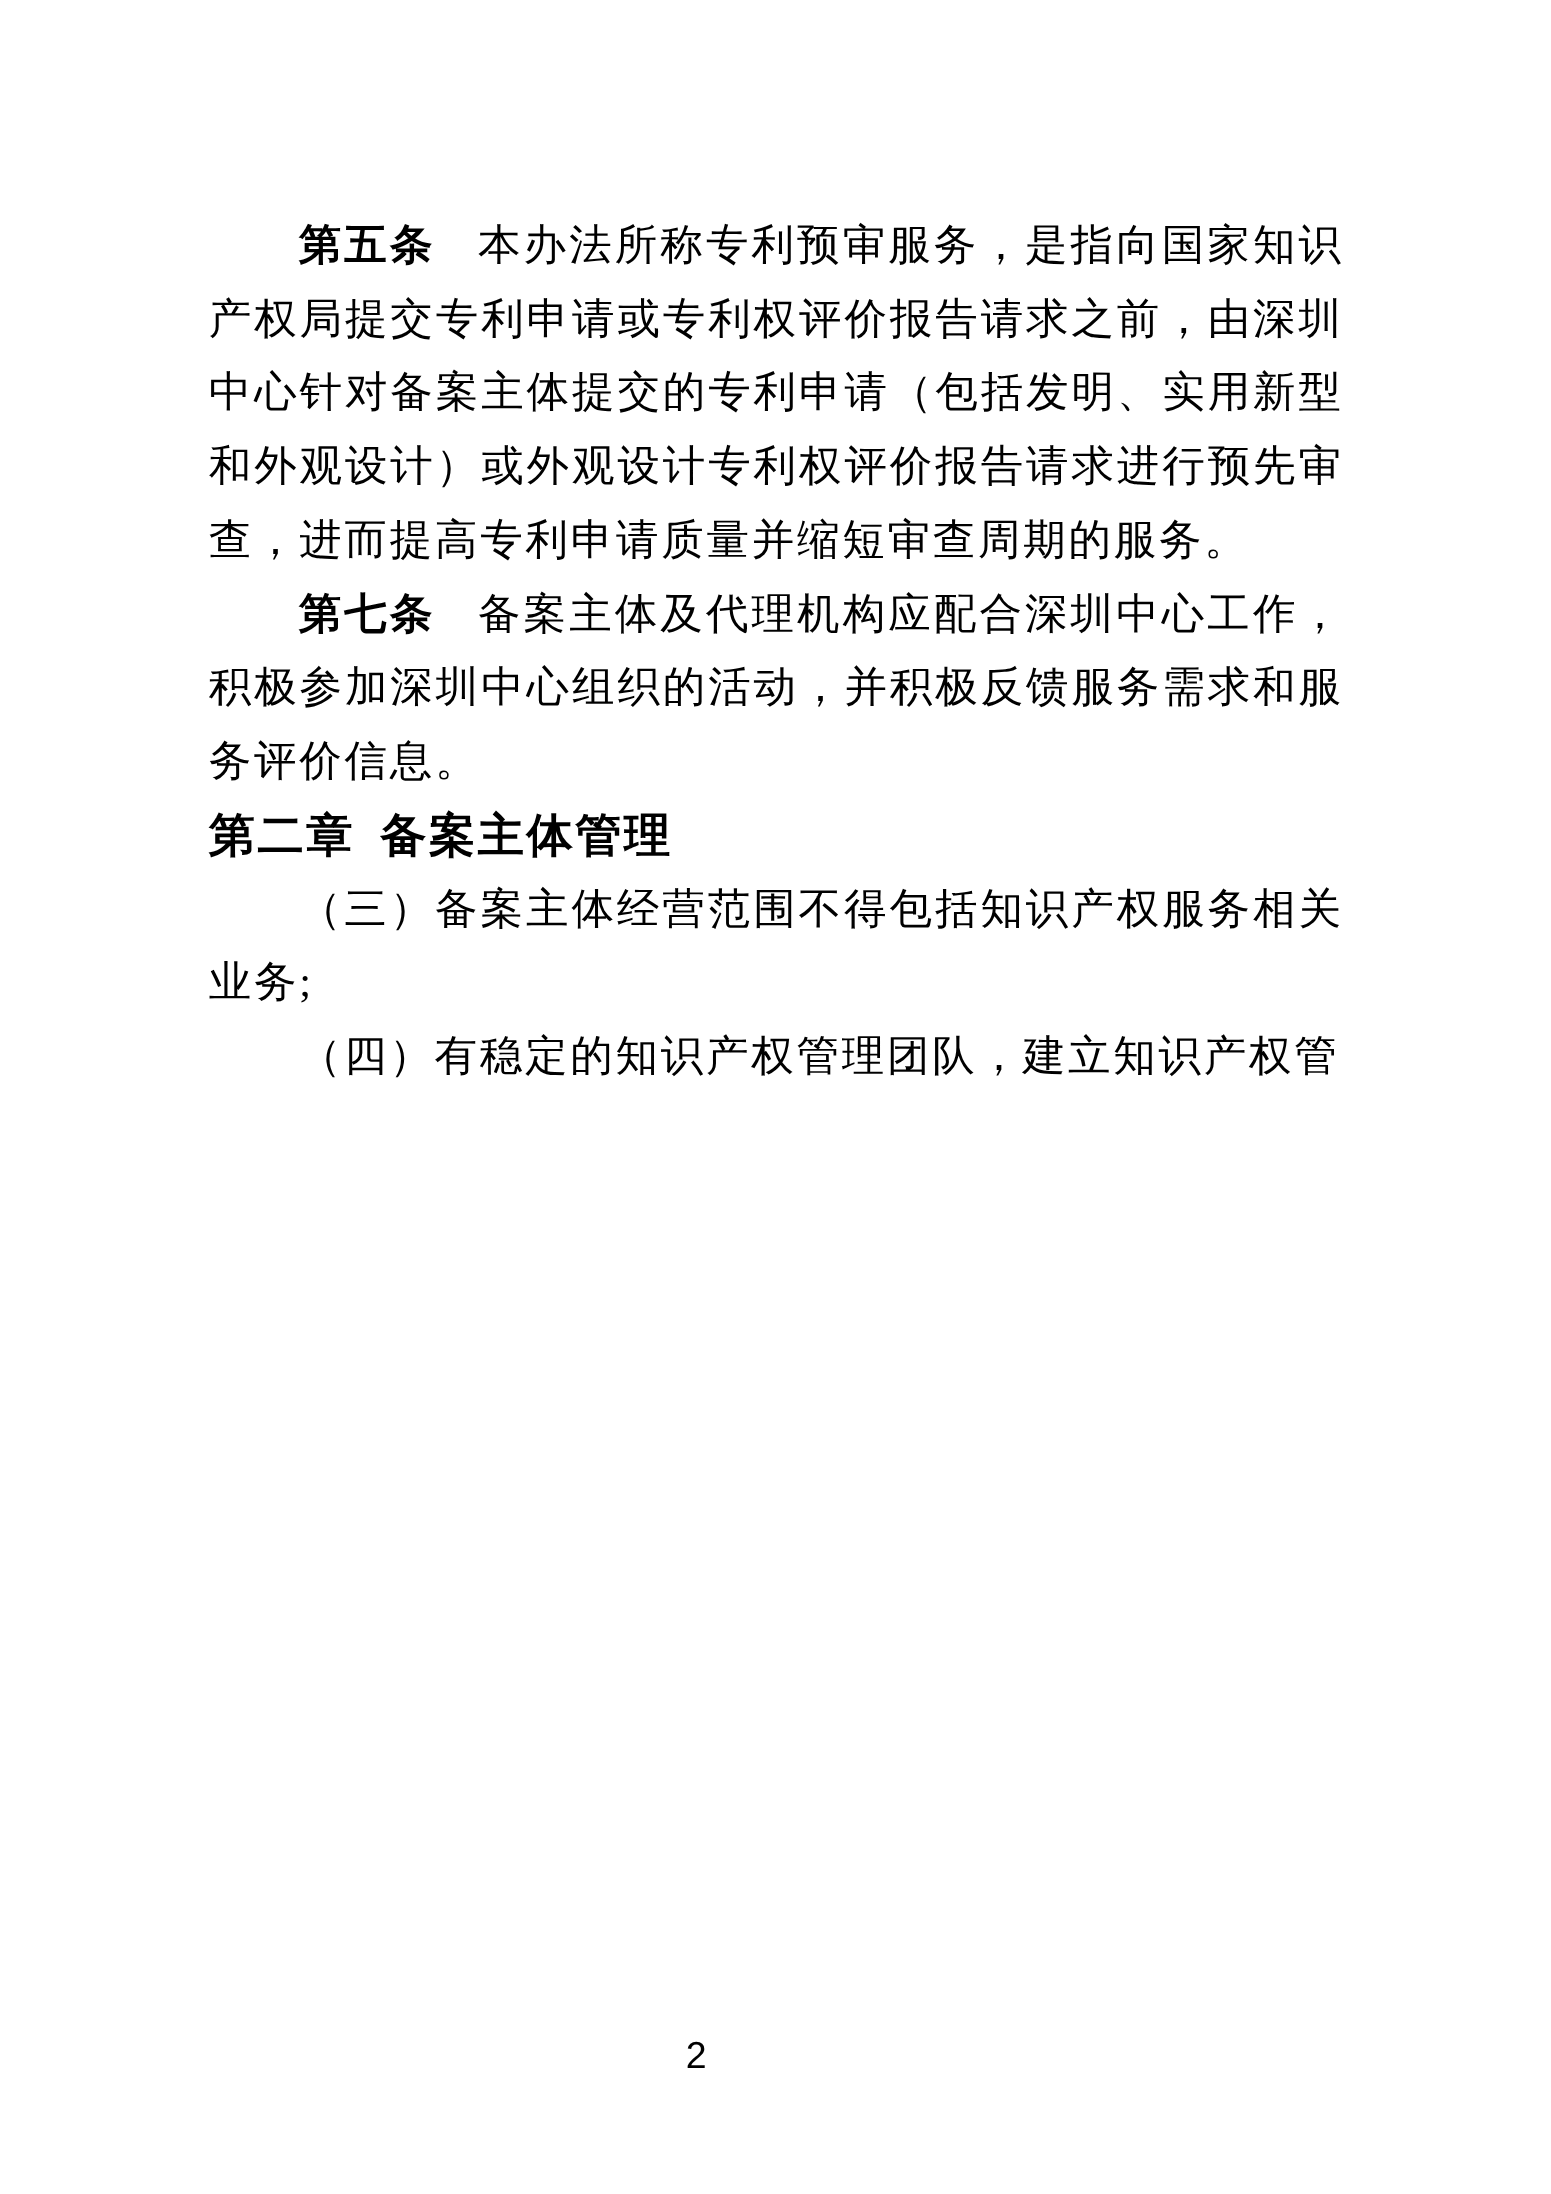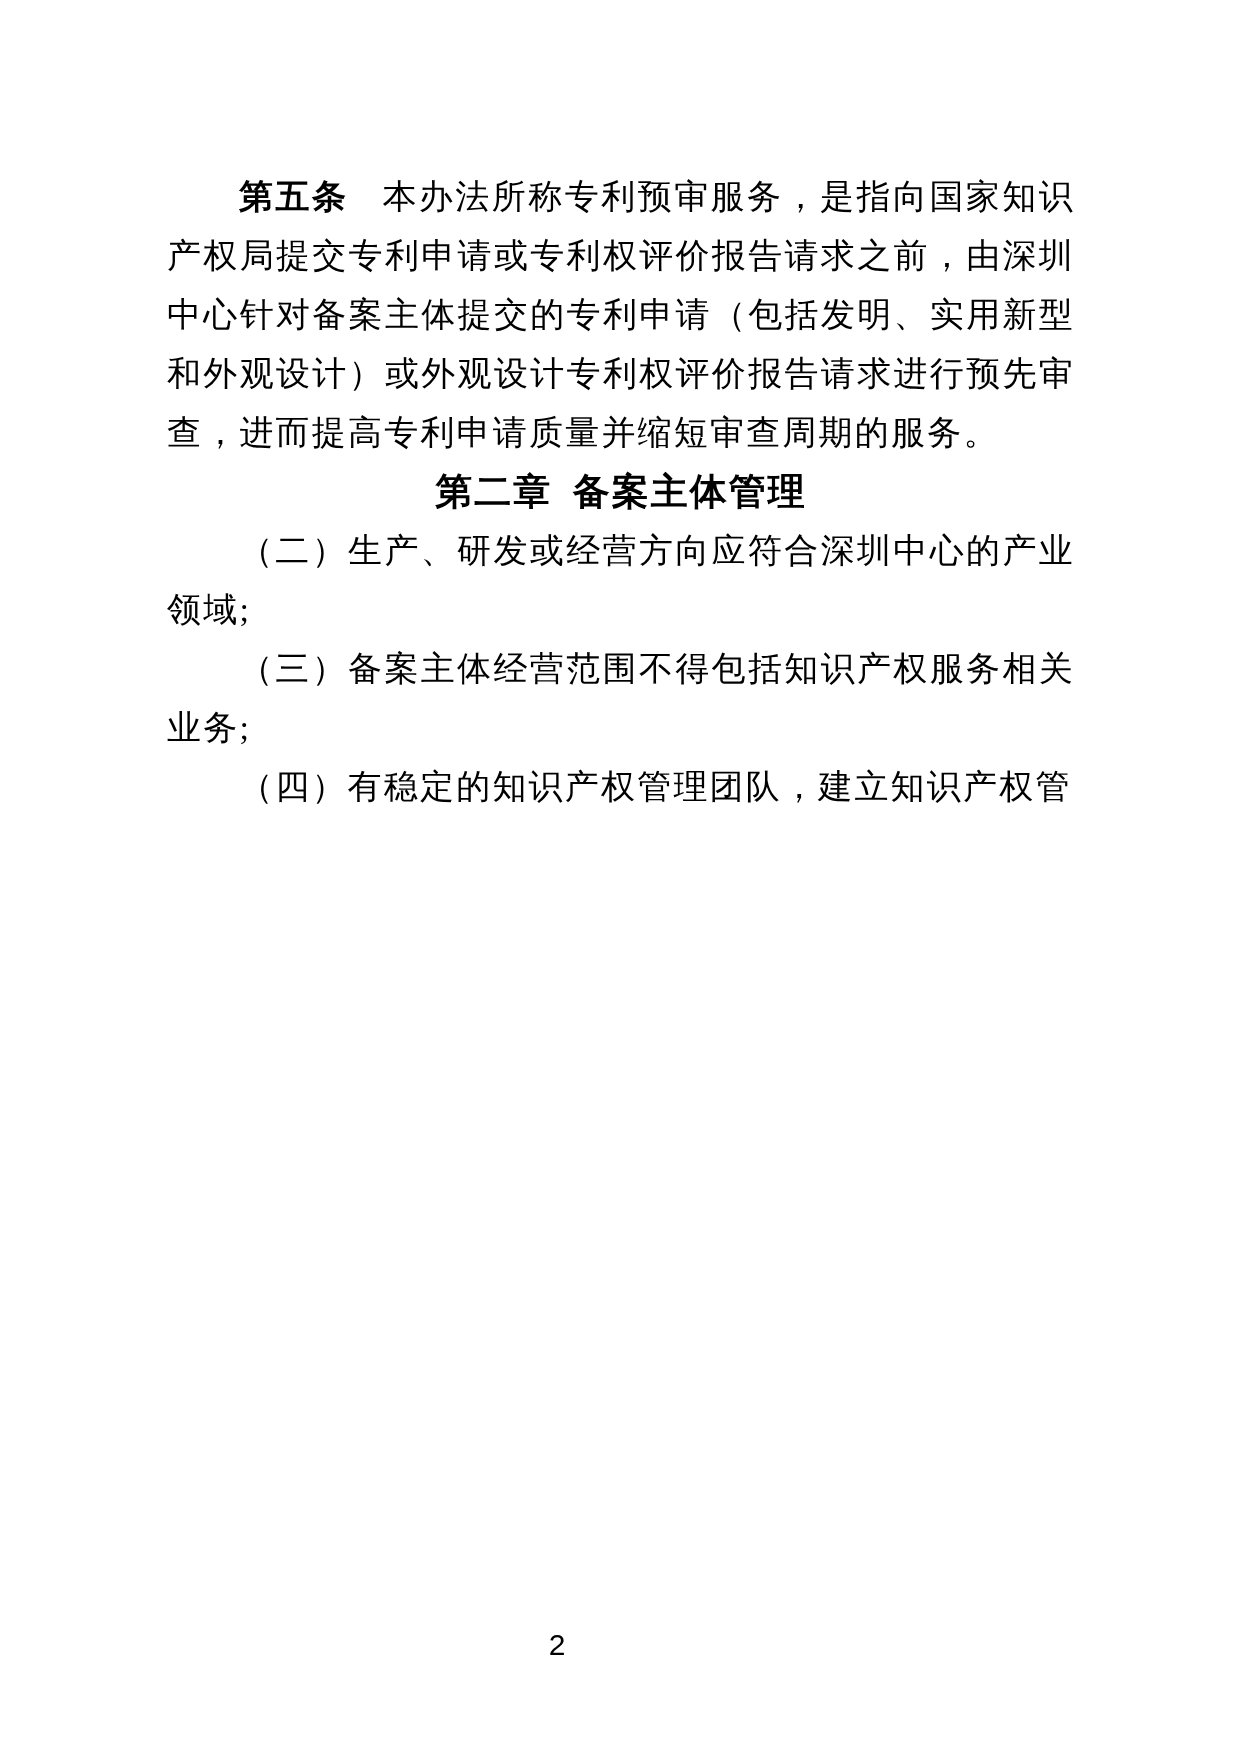--- a/index.html
+++ b/index.html
@@ -36,21 +36,21 @@
   .para .label {
     font-weight: bold;
     margin-right: 34px;
   }
   .chapter-heading {
     margin: 0;
     font-size: 37px;
     line-height: 59px;
     font-weight: bold;
     font-family: "Liberation Sans", "DejaVu Sans", sans-serif;
-    text-align: center;
+    text-align: left;
     text-indent: 0;
     letter-spacing: 2px;
     word-spacing: 8px;
   }
   .page-number {
     position: absolute;
     top: 1597px;
     left: 0;
     width: 100%;
     text-align: center;
@@ -59,19 +59,19 @@
     font-family: "Liberation Sans", "DejaVu Sans", sans-serif;
     color: #000000;
   }
 </style>
 </head>
 <body>
 
 <div class="page">
   <div class="content" id="doc-body">
       <p class="para"><span class="label">第五条</span><span>本办法所称专利预审服务，是指向国家知识产权局提交专利申请或专利权评价报告请求之前，由深圳中心针对备案主体提交的专利申请（包括发明、实用新型和外观设计）或外观设计专利权评价报告请求进行预先审查，进而提高专利申请质量并缩短审查周期的服务。</span></p>
+      <p class="para"><span class="label">第七条</span><span>备案主体及代理机构应配合深圳中心工作，积极参加深圳中心组织的活动，并积极反馈服务需求和服务评价信息。</span></p>
       <p class="para chapter-heading">第二章 备案主体管理</p>
-      <p class="para"><span>（二）生产、研发或经营方向应符合深圳中心的产业领域;</span></p>
       <p class="para"><span>（三）备案主体经营范围不得包括知识产权服务相关业务;</span></p>
       <p class="para"><span>（四）有稳定的知识产权管理团队，建立知识产权管</span></p>
     </div>
   <div class="page-number">2</div>
 </div>
 
 </body></html>

